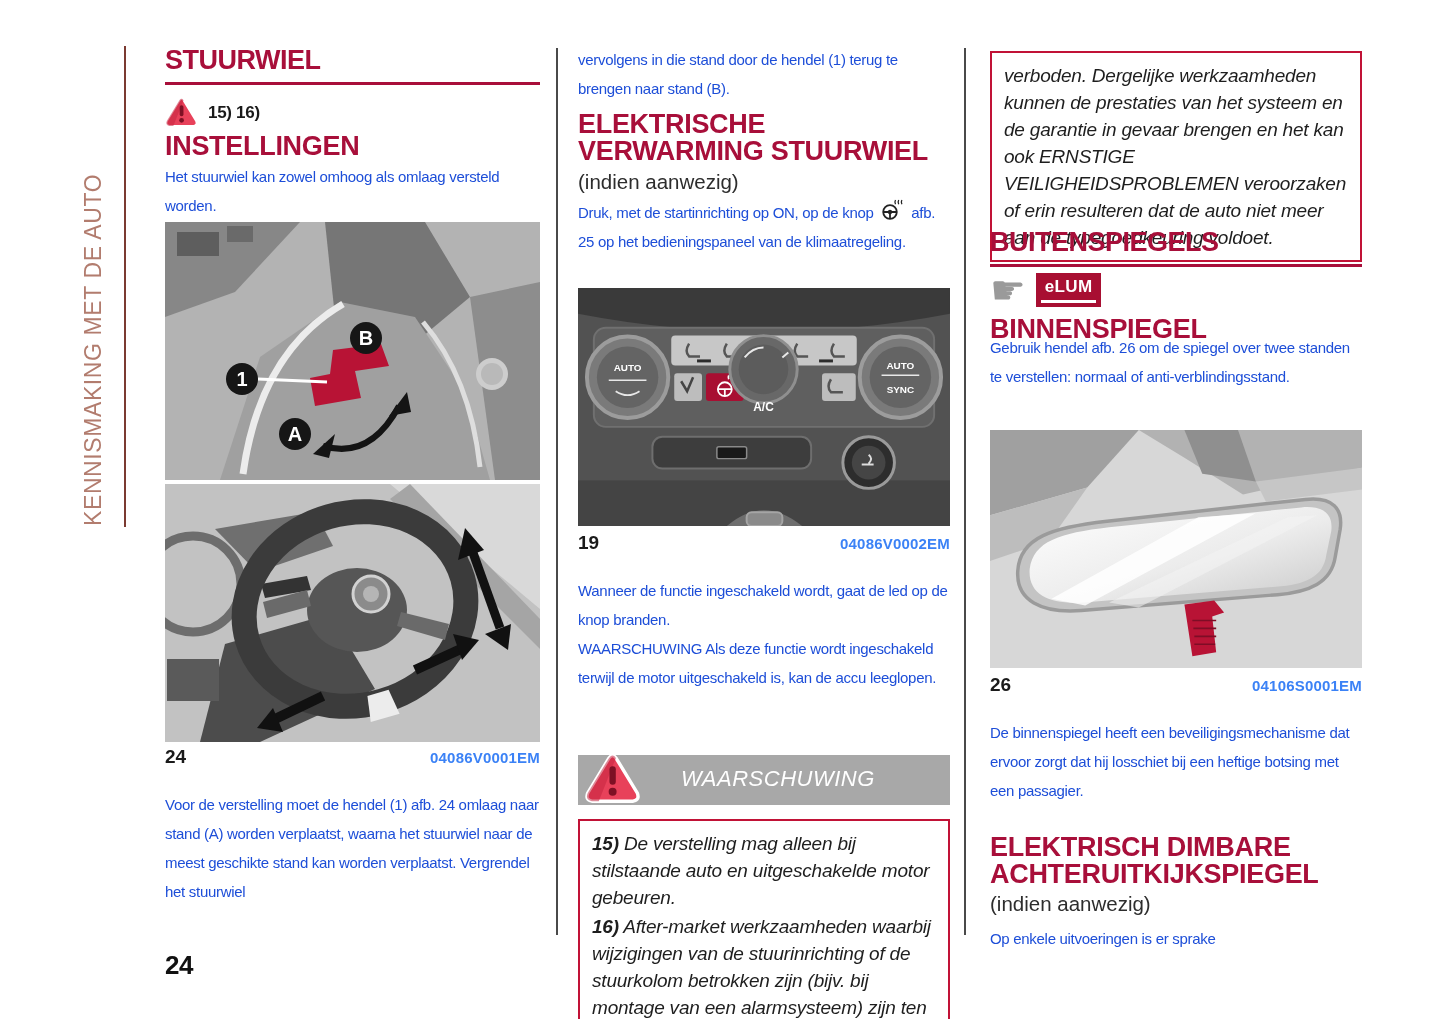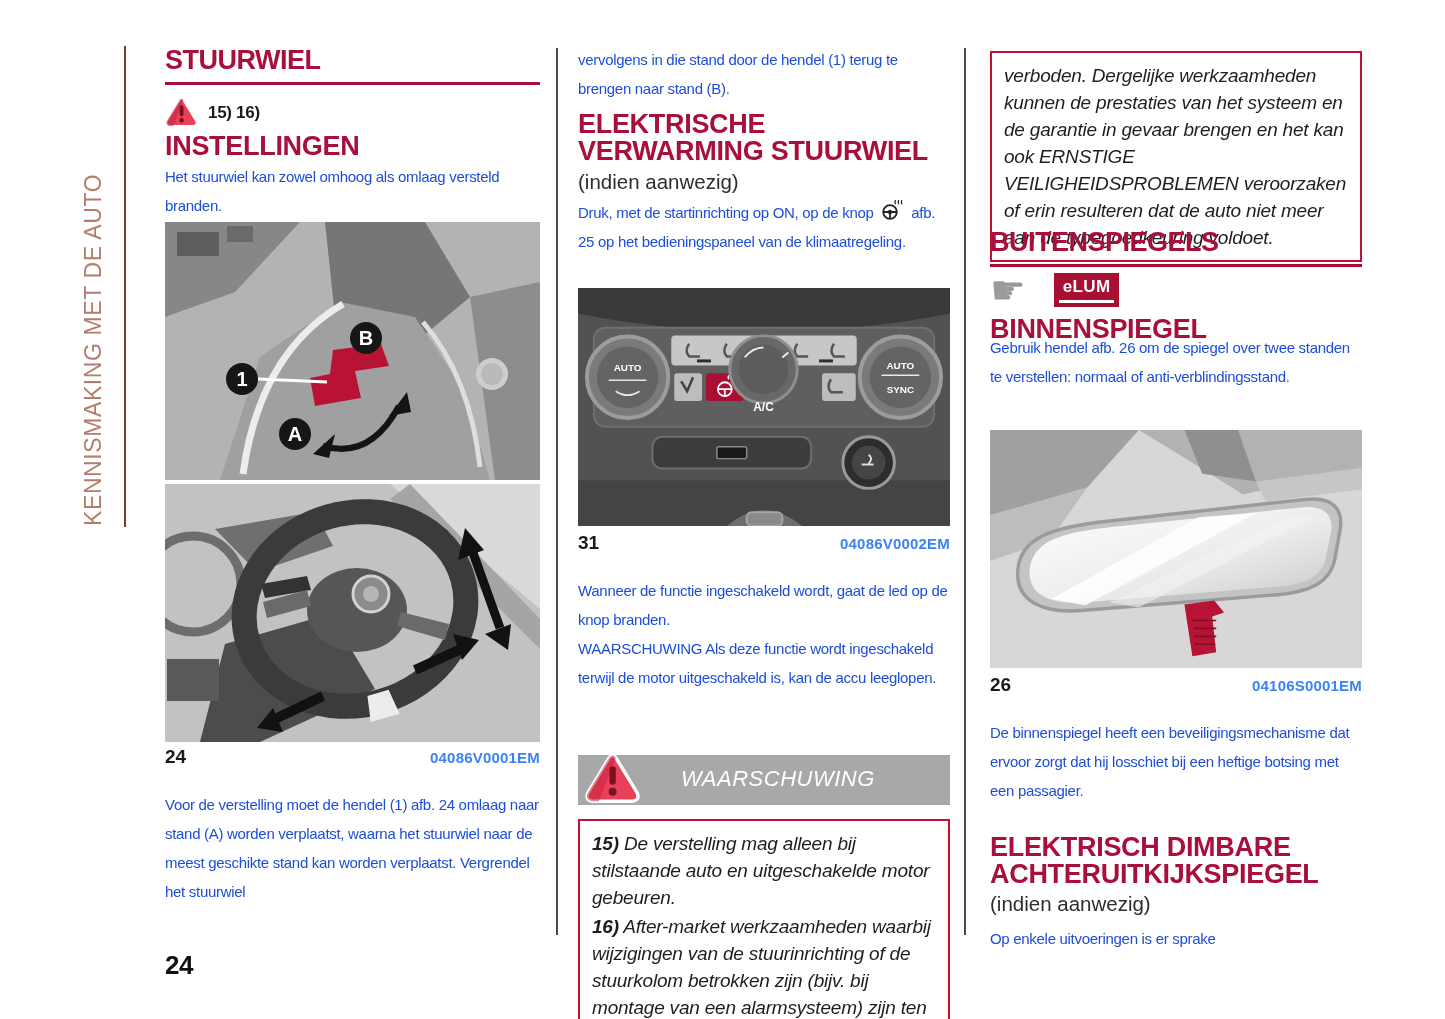--- a/index.html
+++ b/index.html
@@ -45,21 +45,21 @@
   .box { width:100%; border:2px solid #c11236; padding:9px 12px; font-size:19px; font-style:italic;
      line-height:27px; color:#1e1e1e; letter-spacing:-0.2px; }
   .box p + p { margin-top:2px; }
   .wnum { font-weight:bold; }
 
   .pagenum { font-size:26px; font-weight:bold; color:#111; letter-spacing:-0.5px; }
 
   .elum-row { display:flex; align-items:center; gap:10px; }
   .hand { font-size:40px; color:#9a9a9a; line-height:30px; }
   .elum { position:relative; display:inline-block; background:#a80f32; color:#fff; font-weight:bold;
-     font-size:17px; padding:4px 9px 10px; letter-spacing:0.3px;margin-left:18px; }
+     font-size:17px; padding:4px 9px 10px; letter-spacing:0.3px; }
   .elum::after { content:""; position:absolute; left:5px; right:5px; bottom:4px; height:3px; background:#fff; }
 
   .inline-icon { display:inline-block; vertical-align:-3px; margin:0 3px; }
 
   svg text { font-family:"Liberation Sans", sans-serif; }
 </style>
 </head>
 <body>
 
 <div class="page">
@@ -78,21 +78,21 @@
       <svg width="33" height="31" viewBox="0 0 40 38">
         <path d="M17.5,4 Q20,0.5 22.5,4 L38,29.5 Q40,34.5 35,35.5 L5,35.5 Q0,34.5 2,29.5 Z" fill="#e8415a" stroke="#fff" stroke-width="2.5"></path>
         <path d="M17.5,4 Q20,0.5 22.5,4 L10,35.5 L5,35.5 Q0,34.5 2,29.5 Z" fill="#c4243f" opacity="0.55"></path>
         <rect x="17.8" y="10" width="4.6" height="13.5" rx="2.2" fill="#7e1024"></rect>
         <circle cx="20.1" cy="28.6" r="2.9" fill="#7e1024"></circle>
       </svg>
       <span class="refs">15) 16)</span>
     </div>
 
     <h2 class="h2" style="top:88px;">INSTELLINGEN</h2>
-    <p class="p" style="top:117px;">Het stuurwiel kan zowel omhoog als omlaag versteld branden.</p>
+    <p class="p" style="top:117px;">Het stuurwiel kan zowel omhoog als omlaag versteld worden.</p>
 
     <div class="fig" style="top:177px;">
       <svg viewBox="0 0 375 258">
         <rect width="375" height="258" fill="#b3b3b3"></rect>
         <polygon points="0,0 135,0 70,70 0,95" fill="#878787"></polygon>
         <polygon points="160,0 260,0 305,75 245,125 170,95" fill="#767676"></polygon>
         <polygon points="305,75 375,60 375,258 330,258" fill="#8d8d8d"></polygon>
         <polygon points="55,258 95,135 175,80 250,95 300,170 325,258" fill="#a0a0a0"></polygon>
         <path d="M78,252 Q95,130 178,82" stroke="#ececec" stroke-width="7" fill="none"></path>
         <path d="M258,100 Q305,155 315,245" stroke="#dedede" stroke-width="5" fill="none"></path>
@@ -208,21 +208,21 @@
         <rect x="140" y="160" width="30" height="12" rx="2" fill="#191919" stroke="#8a8a8a" stroke-width="1.5"></rect>
         <circle cx="293" cy="176" r="26" fill="#2d2d2d" stroke="#9a9a9a" stroke-width="3"></circle>
         <circle cx="293" cy="176" r="17" fill="#454545"></circle>
         <path d="M286,178 h12 M293,168 q5,4 0,9" stroke="#dddddd" stroke-width="2" fill="none"></path>
         <path d="M150,240 q37,-32 76,0 z" fill="#6e6e6e"></path>
         <rect x="170" y="226" width="36" height="14" rx="5" fill="#8a8a8a" stroke="#a5a5a5" stroke-width="2"></rect>
       </svg>
     </div>
 
     <div class="figcap" style="top:487px;">
-      <span class="fignum">31</span>
+      <span class="fignum">19</span>
       <span class="figcode">04086V0002EM</span>
     </div>
 
     <p class="p" style="top:531px;">Wanneer de functie ingeschakeld wordt, gaat de led op de knop branden.</p>
     <p class="p" style="top:589px;">WAARSCHUWING Als deze functie wordt ingeschakeld terwijl de motor uitgeschakeld is, kan de accu leeglopen.</p>
 
     <div class="banner" style="top:710px;">
       <svg class="tri" width="55" height="53" viewBox="0 0 40 38">
         <path d="M17.5,4 Q20,0.5 22.5,4 L38,29.5 Q40,34.5 35,35.5 L5,35.5 Q0,34.5 2,29.5 Z" fill="#e8415a" stroke="#fff" stroke-width="2.5"></path>
         <path d="M17.5,4 Q20,0.5 22.5,4 L10,35.5 L5,35.5 Q0,34.5 2,29.5 Z" fill="#c4243f" opacity="0.55"></path>

